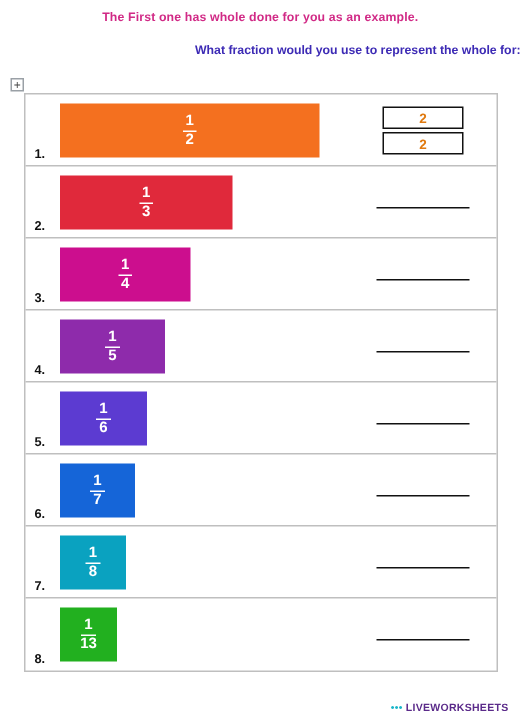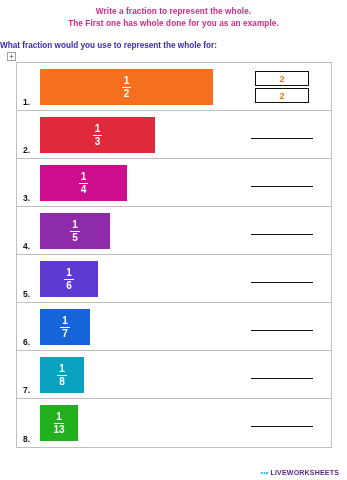--- a/index.html
+++ b/index.html
@@ -15,21 +15,21 @@
     padding-top:6px;
   }
   .header .line{
     color:#d12a86;
     font-weight:bold;
     font-size:8.2px;
     line-height:12px;
     letter-spacing:0.1px;
   }
   .prompt{
-    text-align:left;
+    text-align:right;
     color:#3d2bb5;
     font-weight:bold;
     font-size:8.2px;
     margin-top:11px;
   }
   .expander{
     position:absolute;
     left:7px; top:52px;
     width:9px;height:9px;
     border:1px solid #9aa0a6;
@@ -137,21 +137,20 @@
   .footer .mark{
     color:#19b5c9;
     font-size:7px;
     font-weight:bold;
   }
 </style>
 </head>
 <body>
 
 <div class="header">
-  <div class="line">Write a fraction to represent the whole.</div>
   <div class="line">The First one has whole done for you as an example.</div>
 </div>
 
 <div class="prompt">What fraction would you use to represent the whole for:</div>
 
 <div class="expander">+</div>
 
 <div class="sheet">
     <div class="row">
       <div class="row-num">1.</div>

